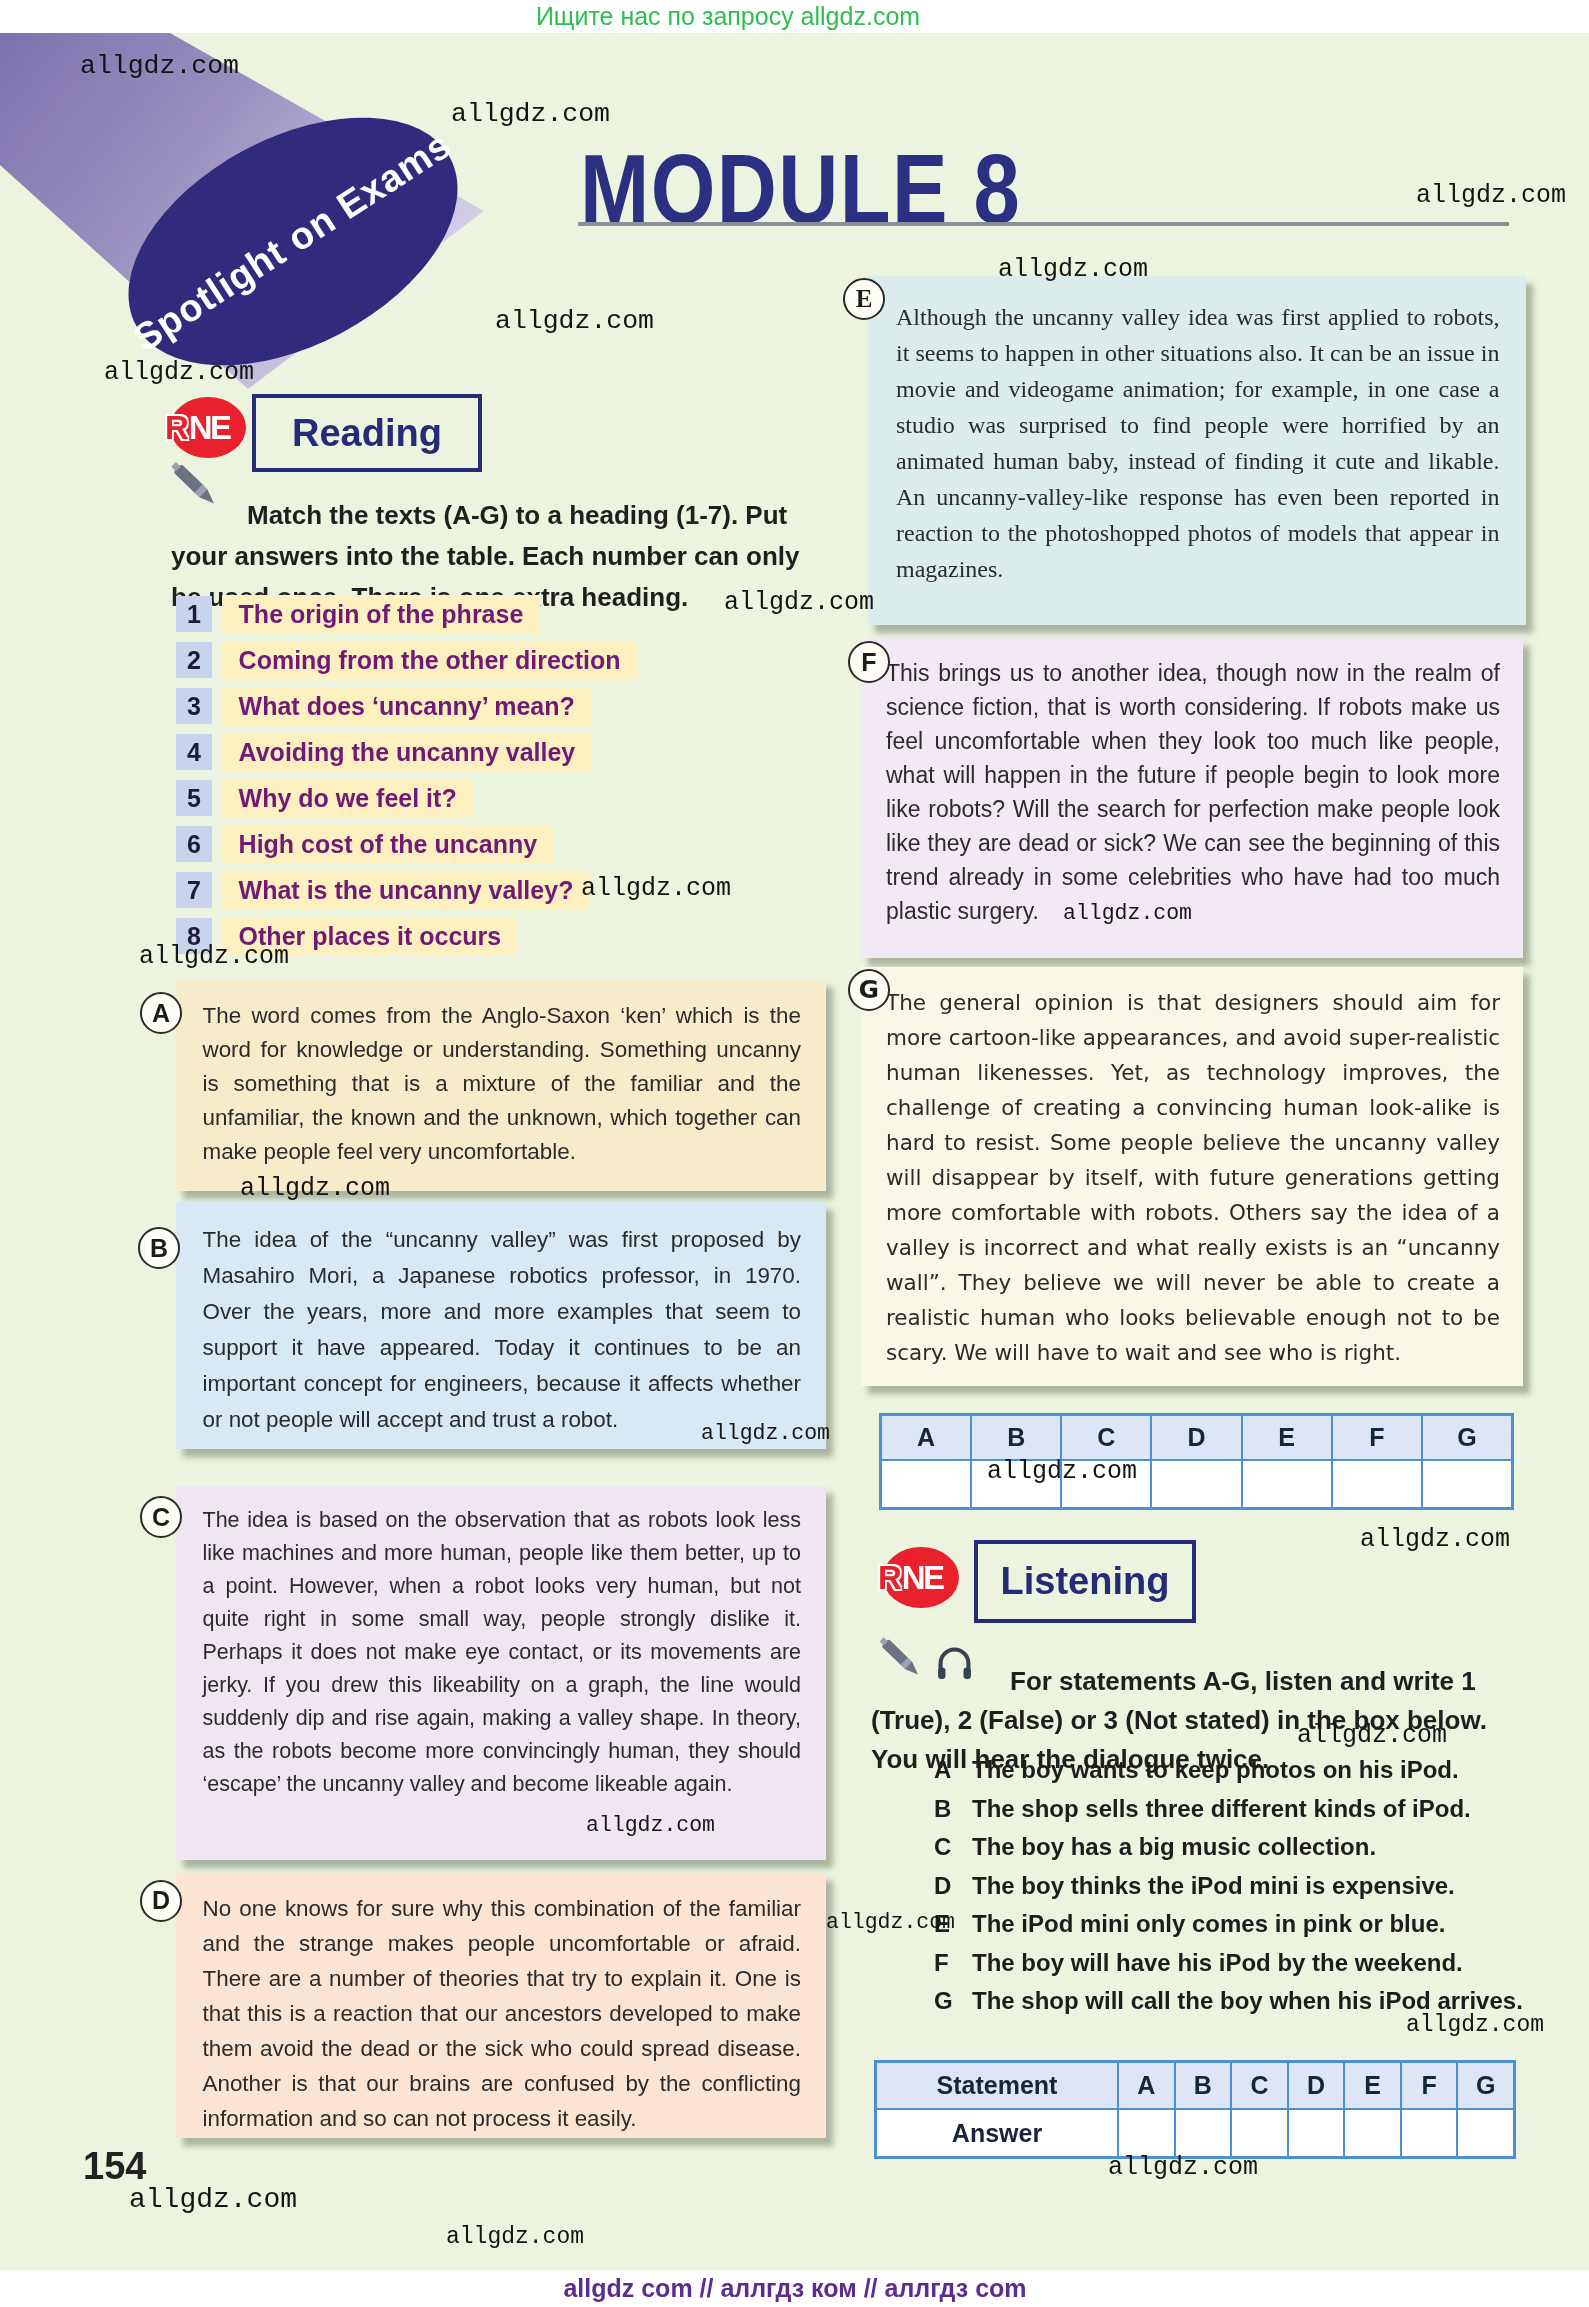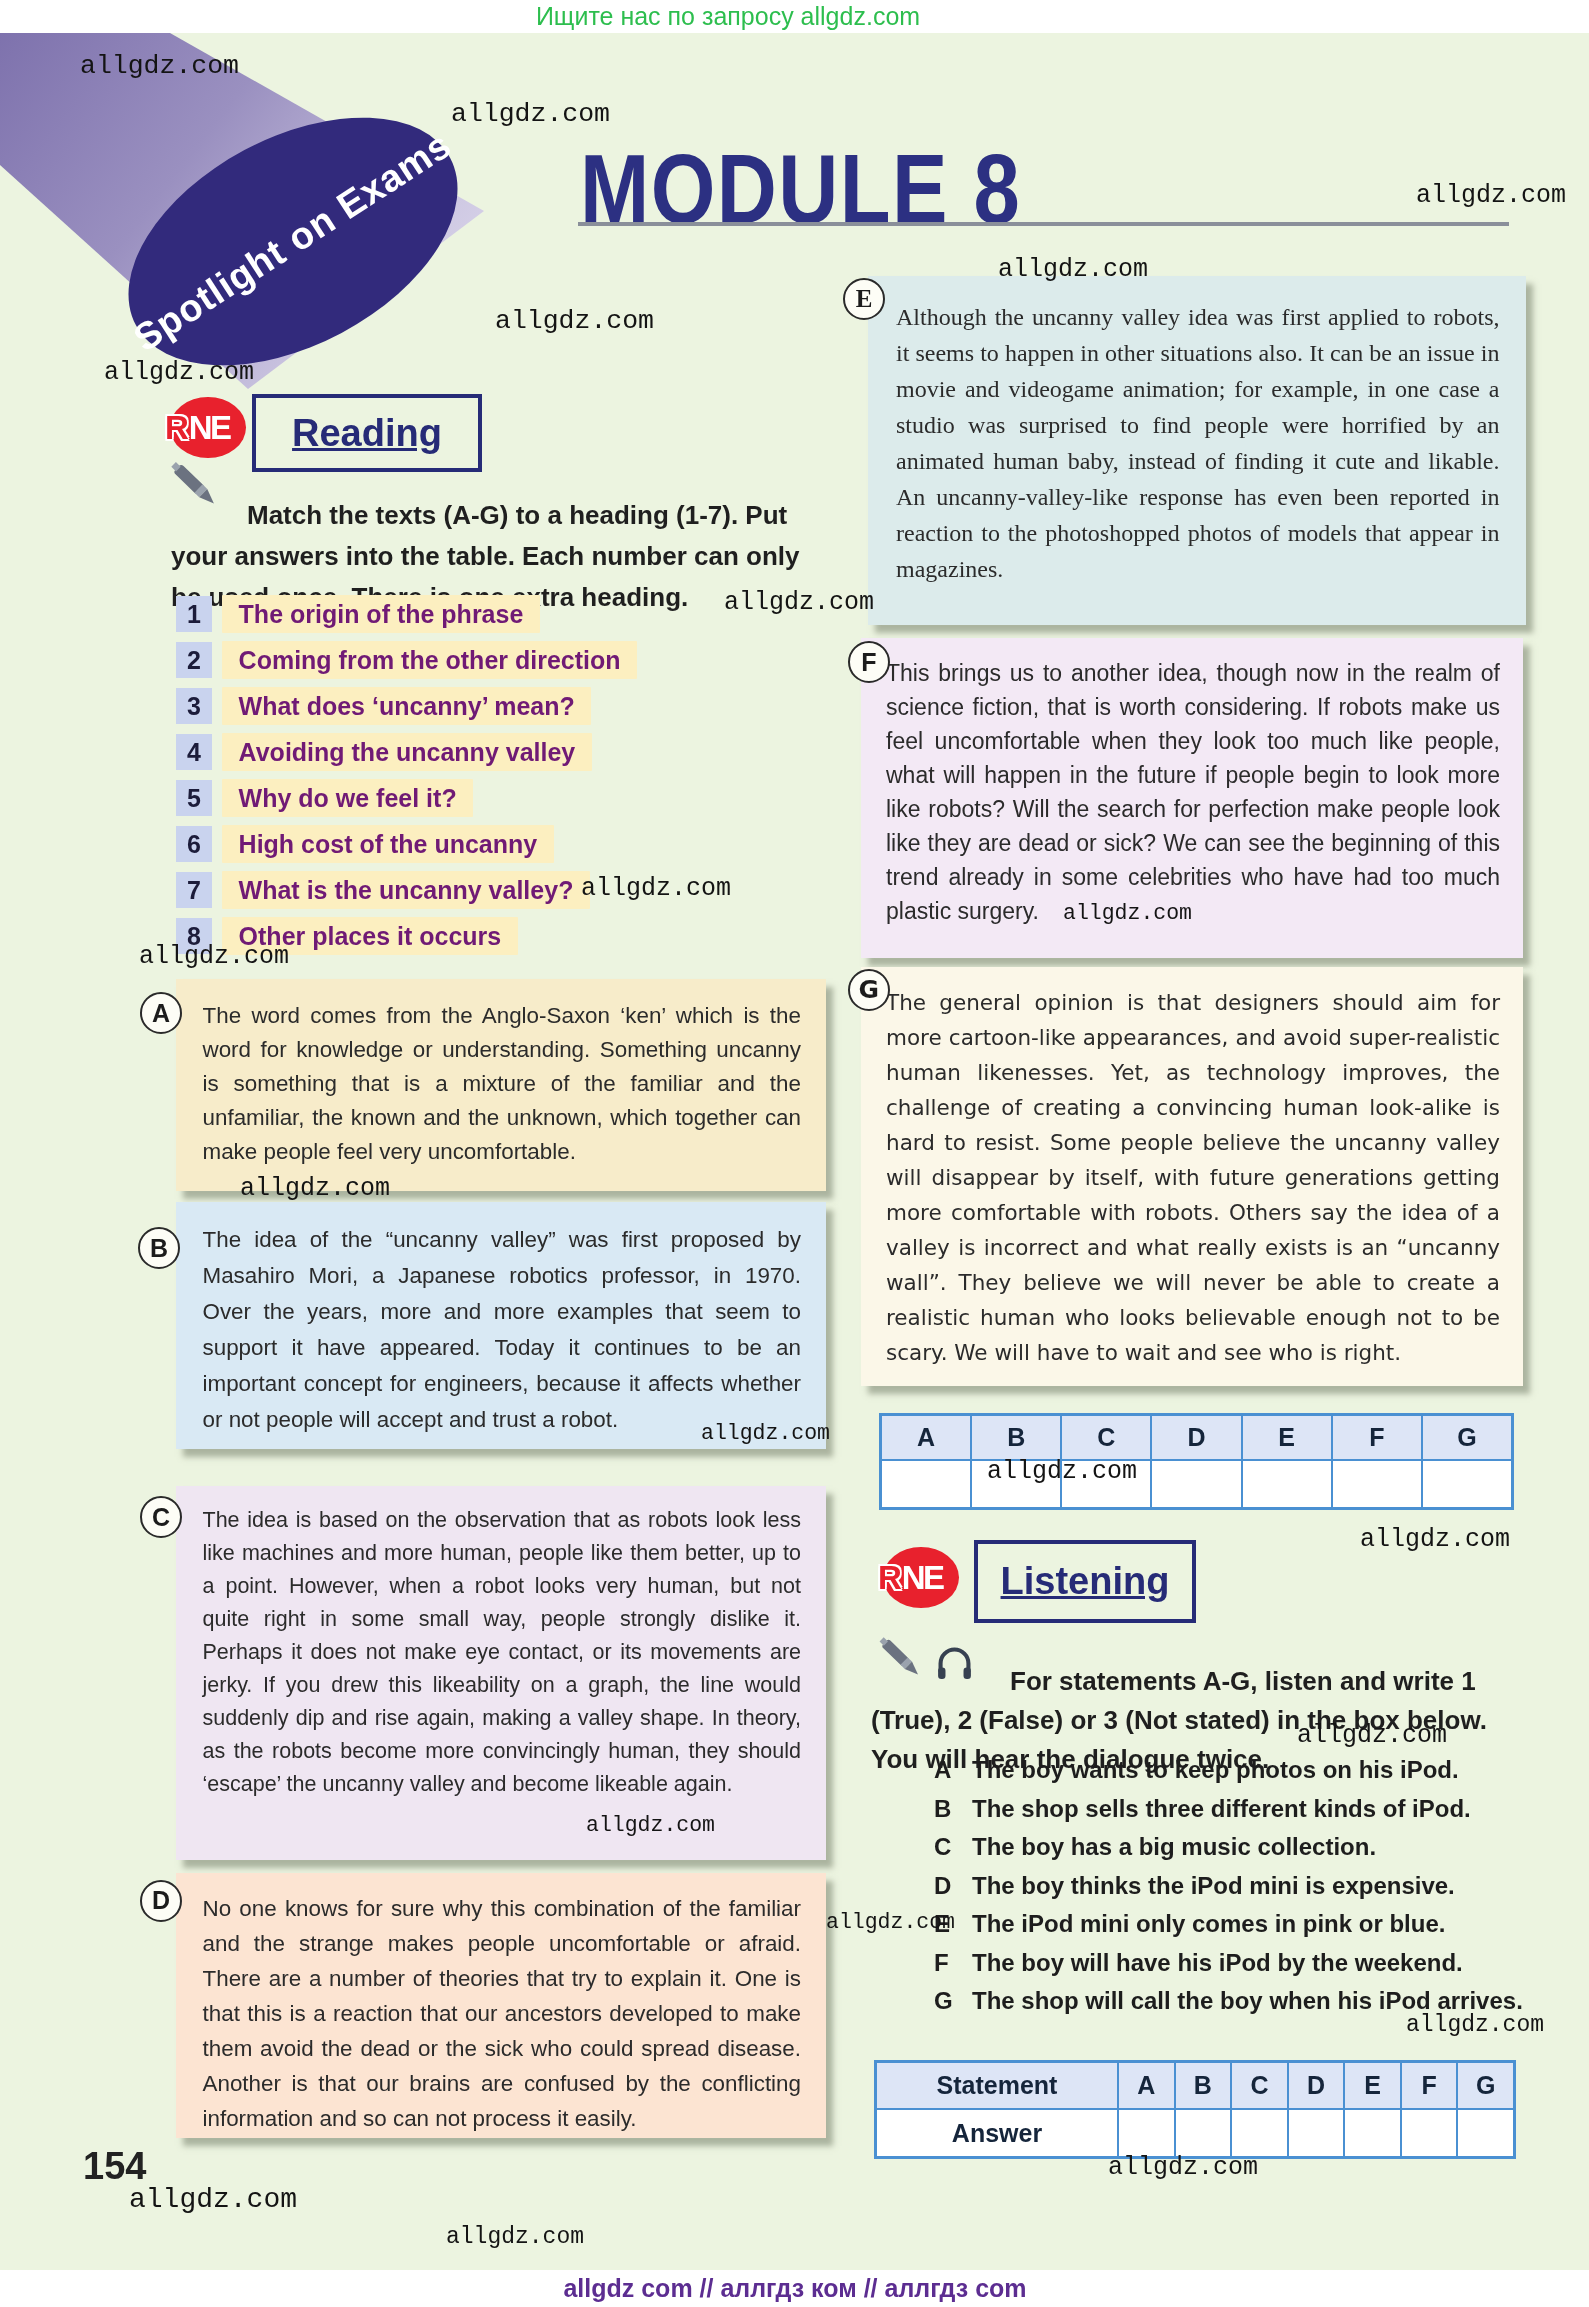--- a/index.html
+++ b/index.html
@@ -34,21 +34,21 @@
 
   
   .rne{position:absolute;width:76px;height:61px;background:#e8212d;border-radius:50%;
     display:flex;align-items:center;justify-content:center;z-index:3;}
   .rne-r{color:#e8212d;font-weight:bold;font-size:33px;margin-left:-21.5px;
     text-shadow:-1.7px -1.7px 0 #fff,1.7px -1.7px 0 #fff,-1.7px 1.7px 0 #fff,1.7px 1.7px 0 #fff,0 1.7px 0 #fff,0 -1.7px 0 #fff,1.7px 0 0 #fff,-1.7px 0 0 #fff;}
   .rne-ne{color:#ffffff;font-weight:bold;font-size:33px;letter-spacing:-2.5px;}
 
   .section-title-box{position:absolute;border:4.1px solid #262b77;display:flex;align-items:center;
     justify-content:center;z-index:2;}
-  .section-title-box span{color:#262b77;font-weight:bold;font-size:38px;text-decoration:underline;}
+  .section-title-box span{color:#262b77;font-weight:bold;font-size:38px;}
 
   .rne-reading{left:170px;top:397px;}
   .reading-box{left:252px;top:394px;width:222px;height:70px;}
   .rne-listening{left:883px;top:1547px;}
   .listening-box{left:974px;top:1540px;width:214px;height:75px;}
 
   
   .pen{position:absolute;z-index:4;}
   .pen-reading{left:164px;top:454px;transform:rotate(-6deg);}
   .pen-listening{left:873px;top:1630px;transform:rotate(-6deg);}

